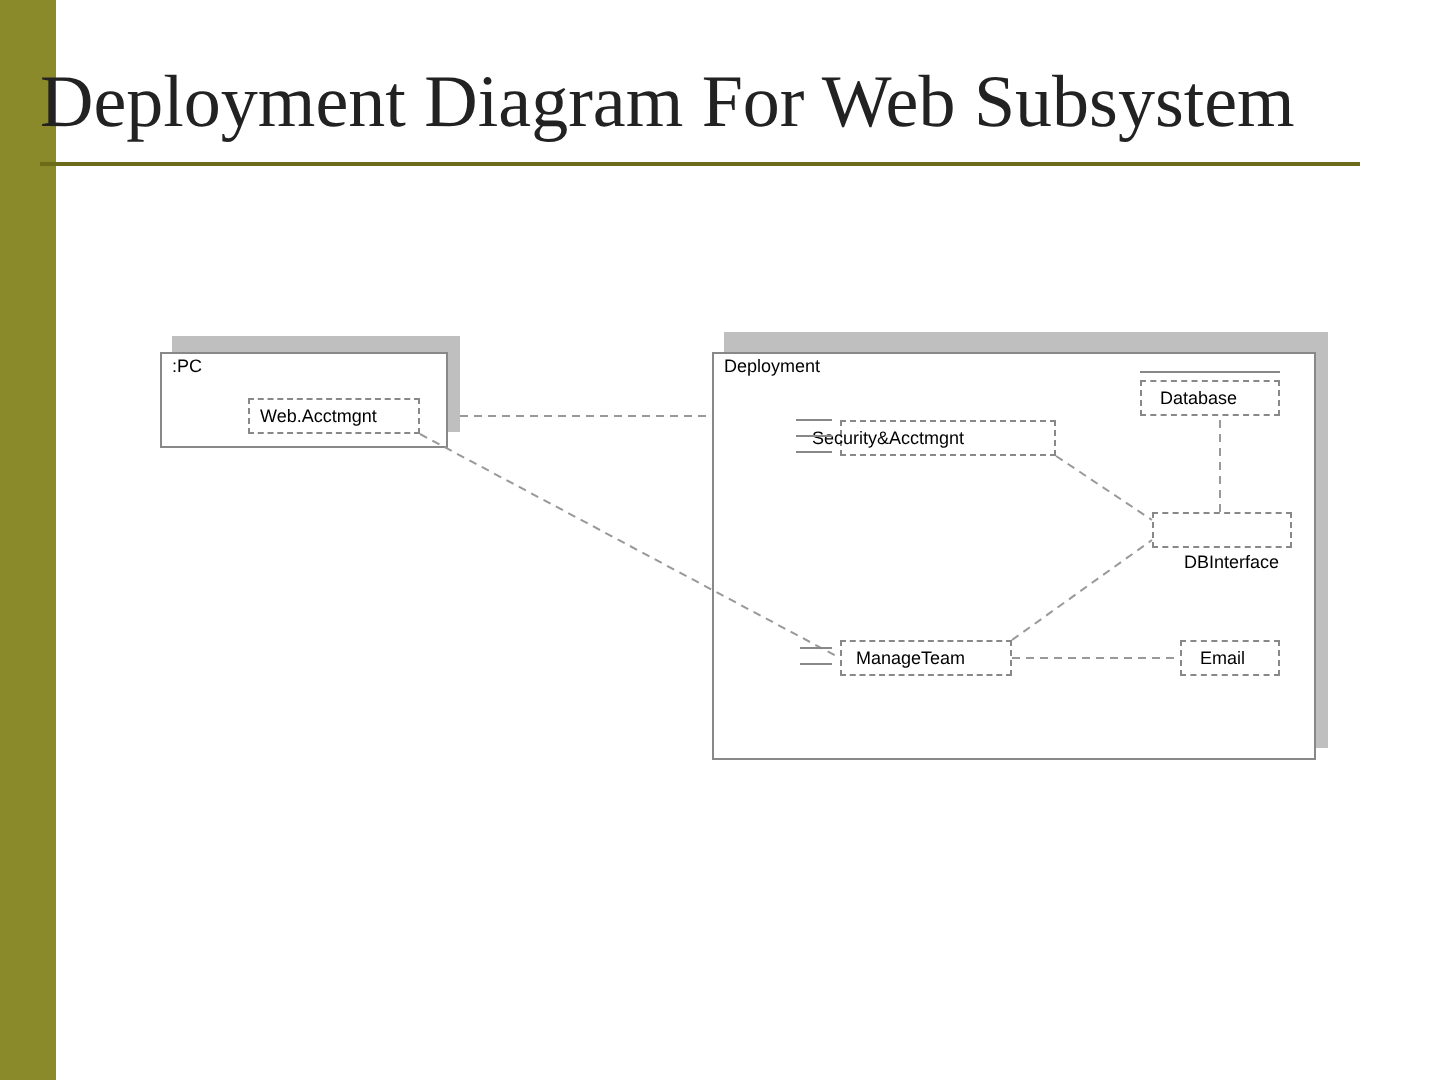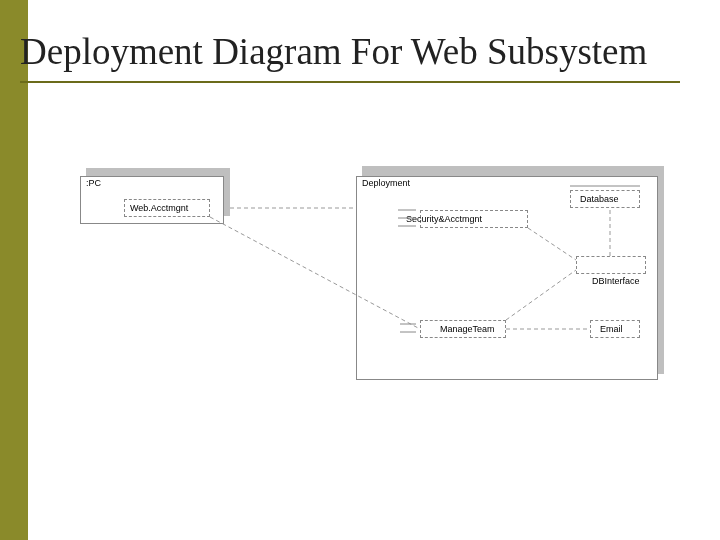--- a/index.html
+++ b/index.html
@@ -47,21 +47,21 @@
     <div class="comp" style="left:420px; top:210px; width:108px; height:18px;"></div>
     <div class="comp-label" style="left:406px; top:214px;">Security&amp;Acctmgnt</div>
 
     <div class="comp" style="left:570px; top:190px; width:70px; height:18px;"></div>
     <div class="comp-label" style="left:580px; top:194px;">Database</div>
 
     <div class="comp" style="left:576px; top:256px; width:70px; height:18px;"></div>
     <div class="comp-label" style="left:582px; top:276px;margin-left:10px;">DBInterface</div>
 
     <div class="comp" style="left:420px; top:320px; width:86px; height:18px;"></div>
-    <div class="comp-label" style="left:440px; top:324px;">ManageTeam</div>
+    <div class="comp-label" style="left:428px; top:324px;">ManageTeam</div>
 
     <div class="comp" style="left:590px; top:320px; width:50px; height:18px;"></div>
     <div class="comp-label" style="left:600px; top:324px;">Email</div>
 
     <svg class="conn" viewBox="0 0 720 540">
 
       <line class="dashline" x1="230" y1="208" x2="356" y2="208"></line>
 
       <line class="iface-stub" x1="398" y1="210" x2="416" y2="210"></line>
       <line class="iface-stub" x1="398" y1="218" x2="416" y2="218"></line>

